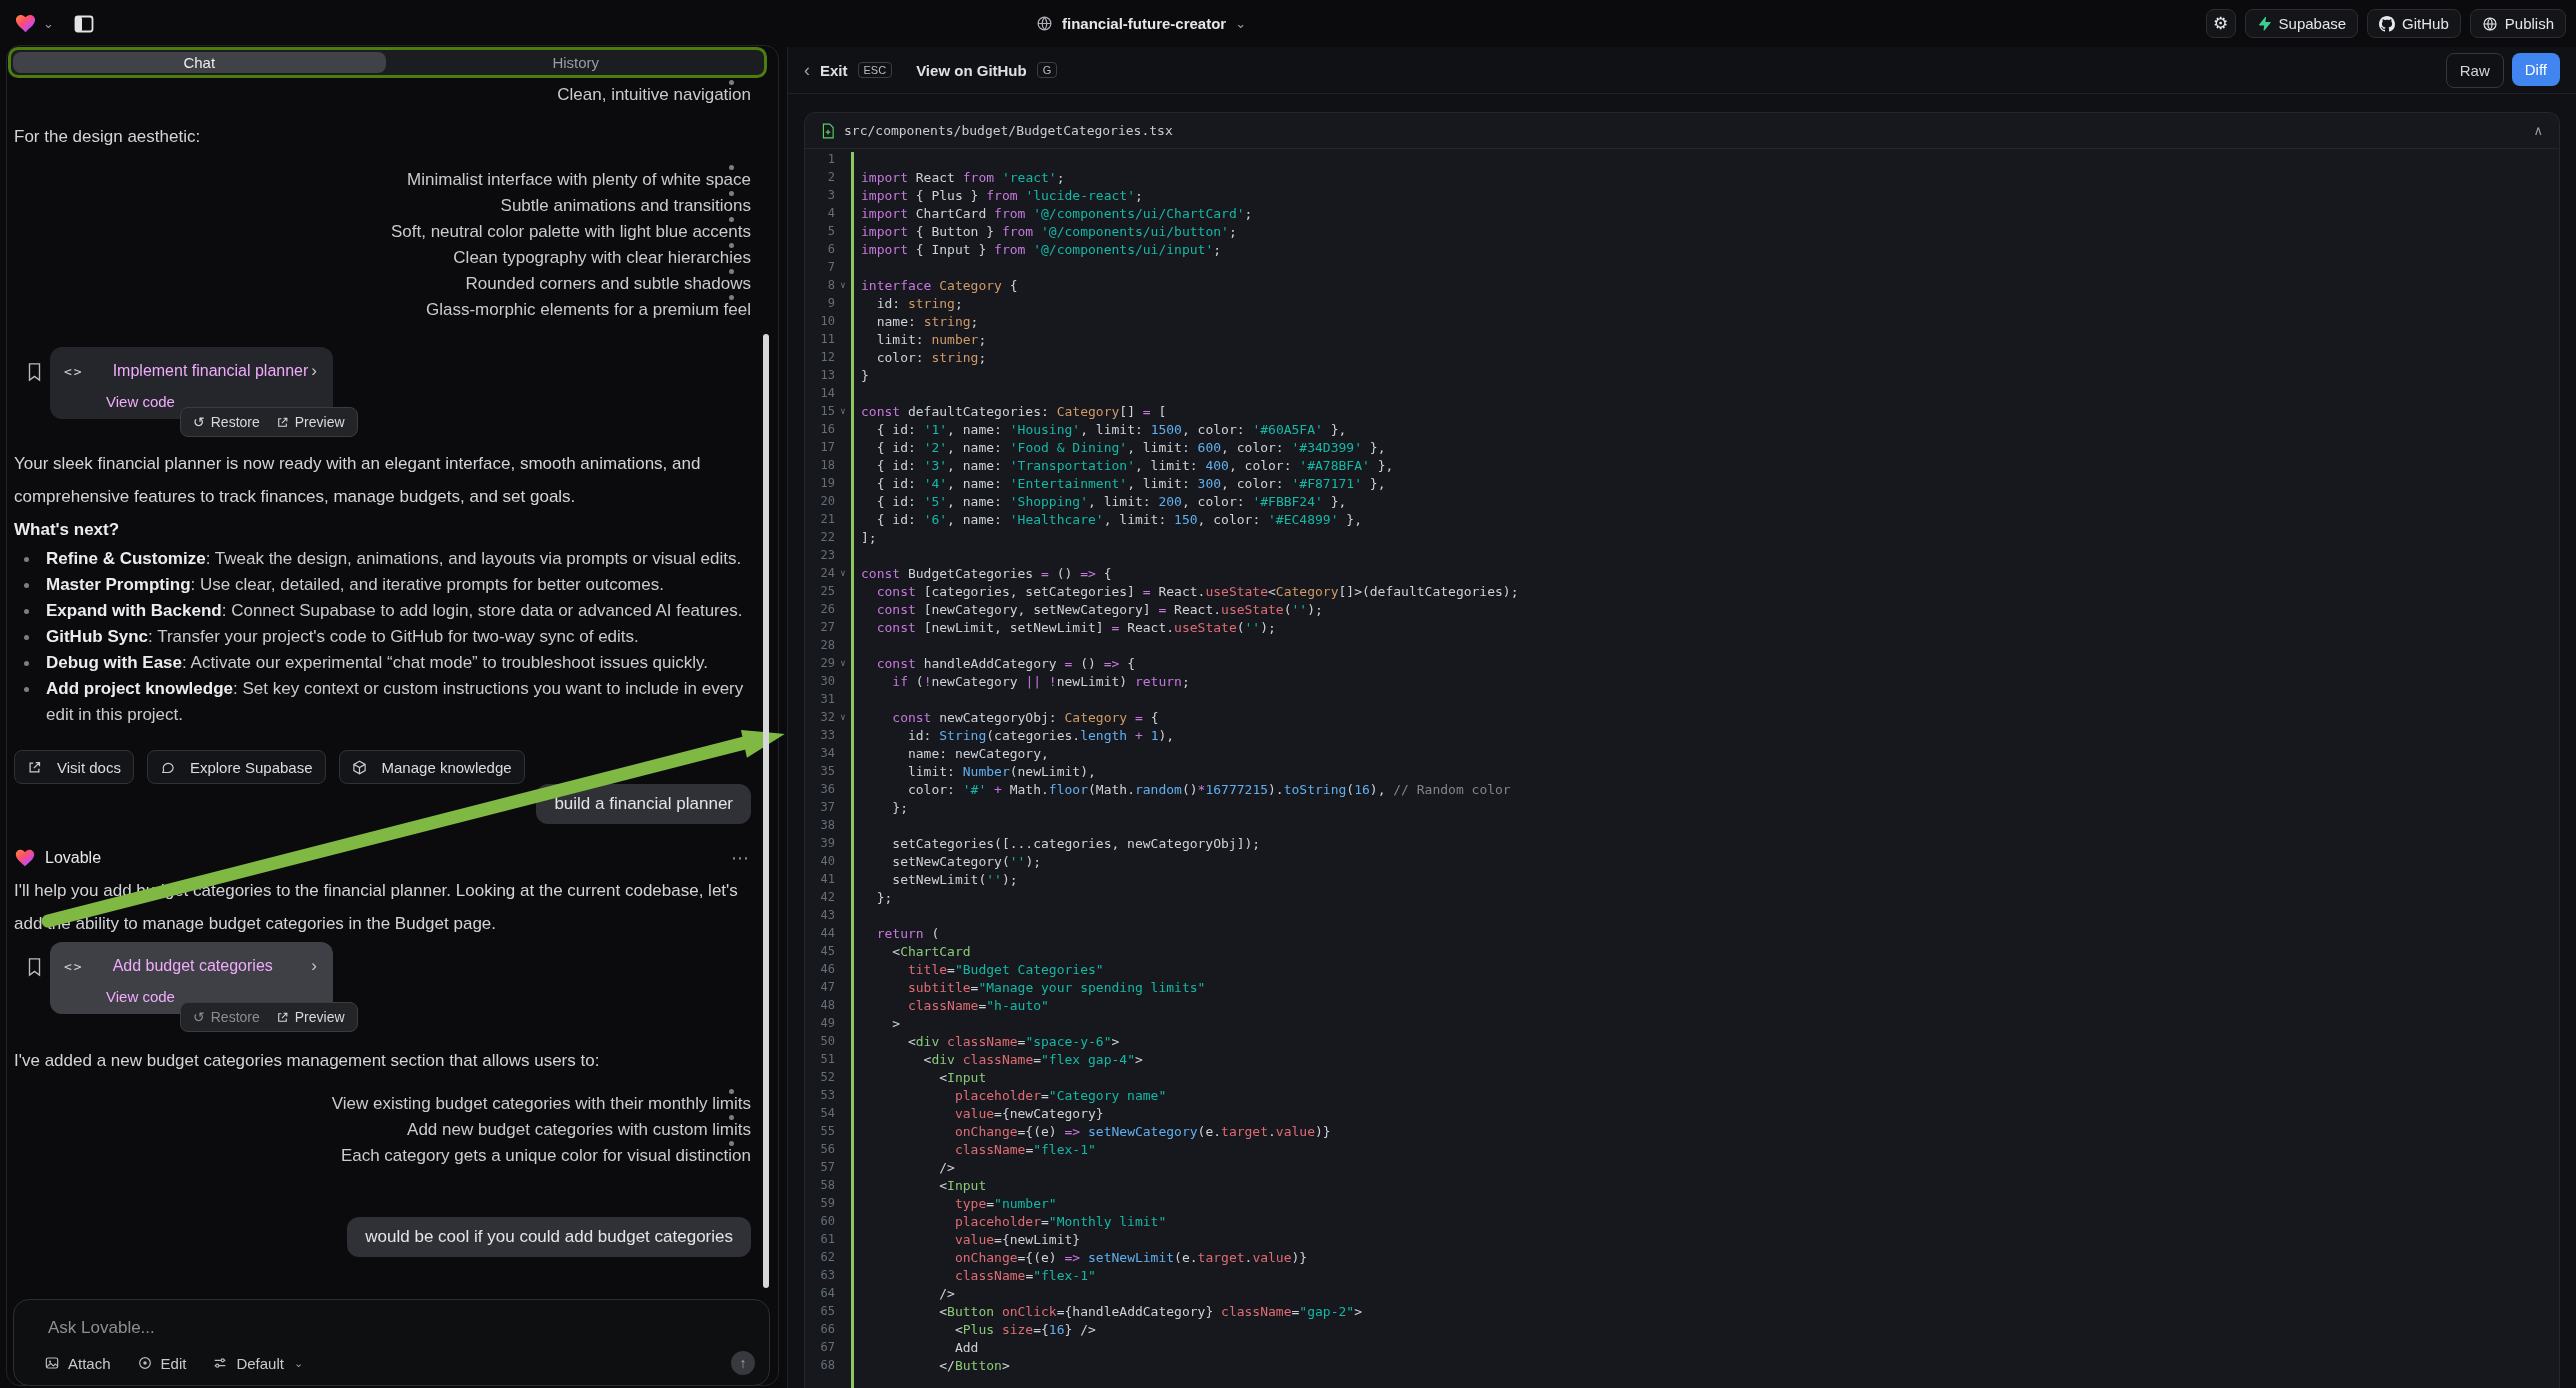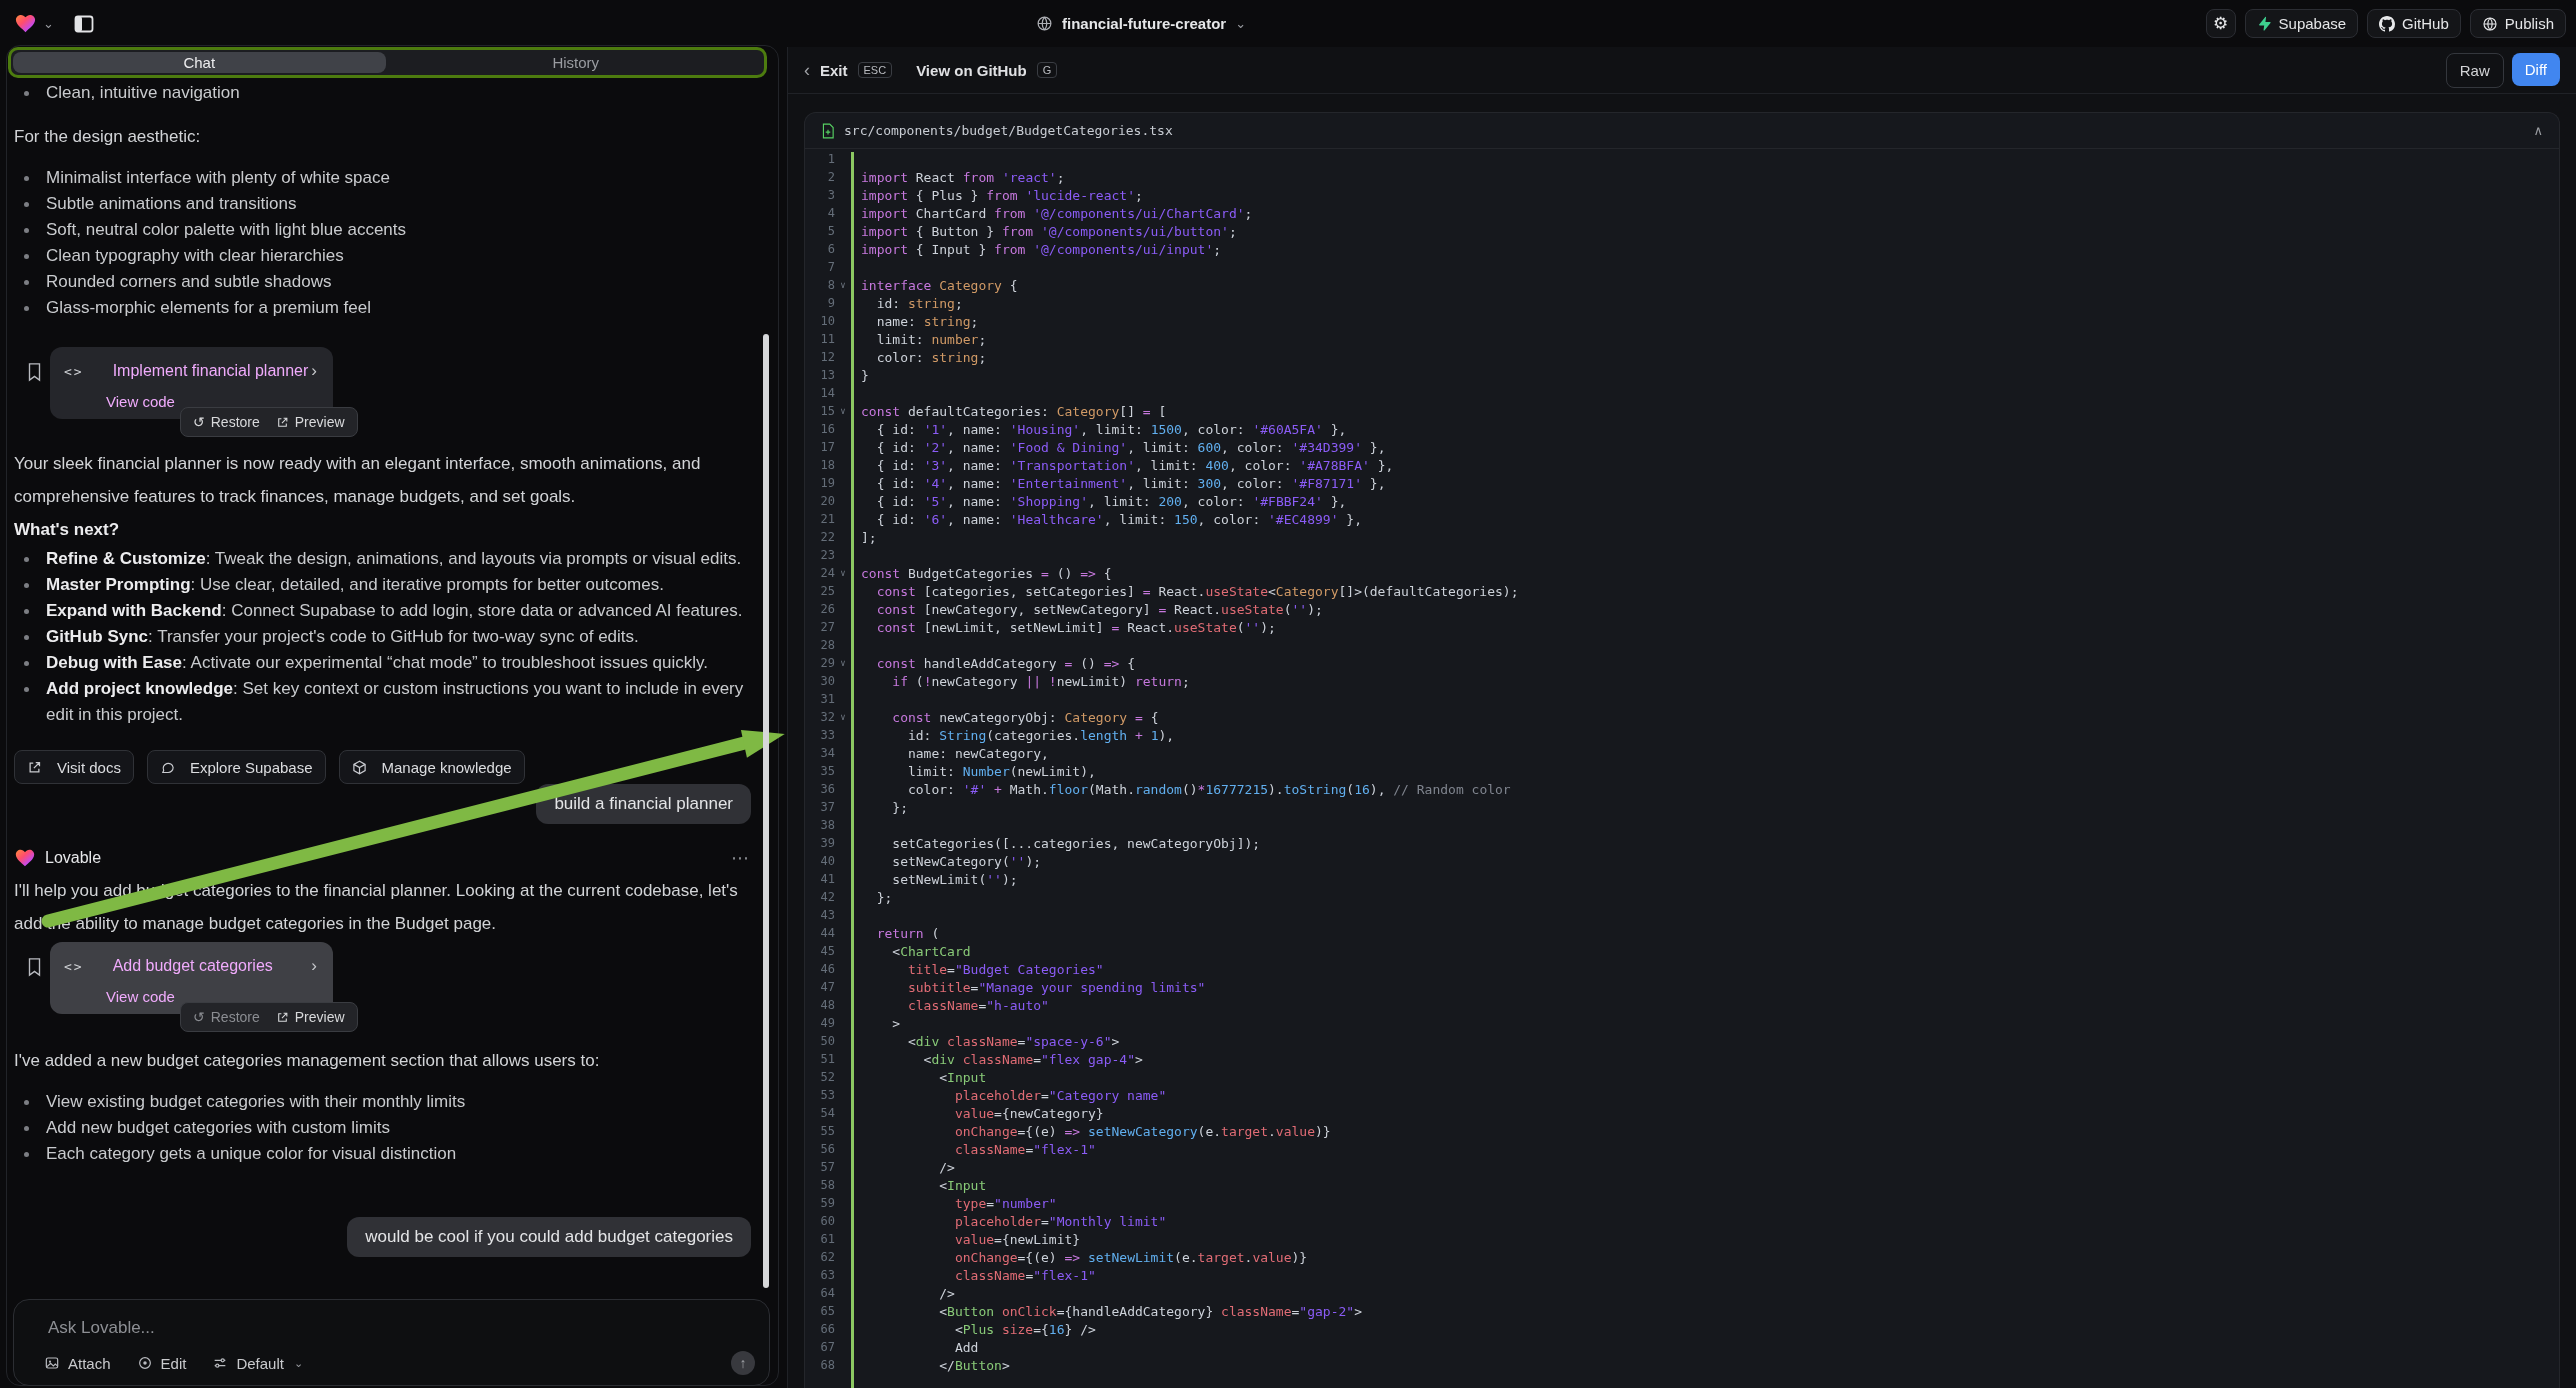--- a/index.html
+++ b/index.html
@@ -23,21 +23,21 @@
   
   .chat-panel{position:absolute;left:0;top:47px;width:787px;bottom:0;background:#0b0b0d;}
   .chat-frame{position:absolute;left:6px;top:-2px;width:771px;bottom:2px;border:1px solid #222429;border-radius:14px;pointer-events:none;}
   .seg{position:absolute;left:8px;top:0px;width:759px;height:31px;background:#1c1d21;border:3px solid #4d7c0f;border-radius:10px;display:flex;box-sizing:border-box;z-index:3;}
   .seg-item{flex:1;display:flex;align-items:center;justify-content:center;font-size:15px;color:#9a9ca1;border-radius:8px;margin:2px;cursor:pointer;}
   .seg-item.active{background:#404248;color:#ededef;}
   .chat-scroll{position:absolute;left:0;top:31px;width:777px;bottom:92px;padding:0 26px 0 14px;box-sizing:border-box;display:flex;flex-direction:column;align-items:flex-start;overflow:hidden;}
   .blk{width:100%;box-sizing:border-box;}
   .para{font-size:17px;line-height:33px;color:#d2d4d7;}
   .heading{font-size:17px;line-height:33px;font-weight:bold;color:#ececee;}
-  .b-row{display:flex;align-items:center;height:26px;}
+  .b-row{display:flex;align-items:flex-end;height:26px;flex-direction:column;}
   .b-dot{width:5px;height:5px;border-radius:50%;background:#7c7e83;margin-left:10px;margin-right:17px;flex:none;}
   .b-txt{font-size:17px;color:#c9cbce;}
   .bl-row{position:relative;padding-left:32px;font-size:17px;line-height:26px;color:#c9cbce;}
   .bl-row .b-dot{position:absolute;left:10px;top:11px;margin:0;}
   .bl-lead{font-weight:bold;color:#ececee;}
   .card-row{position:relative;height:88px;margin-top:26px;}
   .bm-icon{position:absolute;left:13px;top:15px;width:15px;height:20px;color:#b9bbc0;}
   .vcard{position:absolute;left:36px;top:0;width:283px;height:72px;background:#25262b;border-radius:12px;box-sizing:border-box;cursor:pointer;}
   .vcard.selected{background:#3f4045;}
   .vc-top{display:flex;align-items:center;height:36px;padding:6px 16px 0 14px;}
@@ -84,21 +84,21 @@
   .file-icon{width:14px;height:16px;color:#57d163;margin-right:9px;}
   .file-path{font-family:"DejaVu Sans Mono",monospace;font-size:13px;color:#c8ccd3;}
   .file-collapse{margin-left:auto;color:#9a9ca1;font-size:13px;cursor:pointer;}
   .code-area{position:absolute;left:0;top:37px;right:0;bottom:0;font-family:"DejaVu Sans Mono",monospace;font-size:13px;overflow:hidden;}
   .add-bar{position:absolute;left:46px;top:2px;bottom:0;width:3px;background:#8cc862;}
   .cl{display:flex;height:18px;align-items:center;}
   .ln{width:30px;flex:none;text-align:right;color:#656e79;font-size:12px;}
   .fold{width:16px;flex:none;text-align:center;color:#6e7681;font-size:9px;}
   .ct{white-space:pre;padding-left:10px;color:#cdd2da;}
   .c-k{color:#c678dd}.c-t{color:#d19a66}.c-b{color:#61afef}.c-r{color:#e06c75}
-  .c-g{color:#89ca78}.c-s{color:#8b5cf6}.c-c{color:#7f848e}.c-p{color:#cdd2da}
+  .c-g{color:#89ca78}.c-s{color:#14b8a6}.c-c{color:#7f848e}.c-p{color:#cdd2da}
 </style>
 </head>
 <body>
 
 <div id="root">
 
   <div class="hdr">
     <div class="hdr-left">
       <svg class="heart" viewBox="0 0 24 24">
         <defs>

